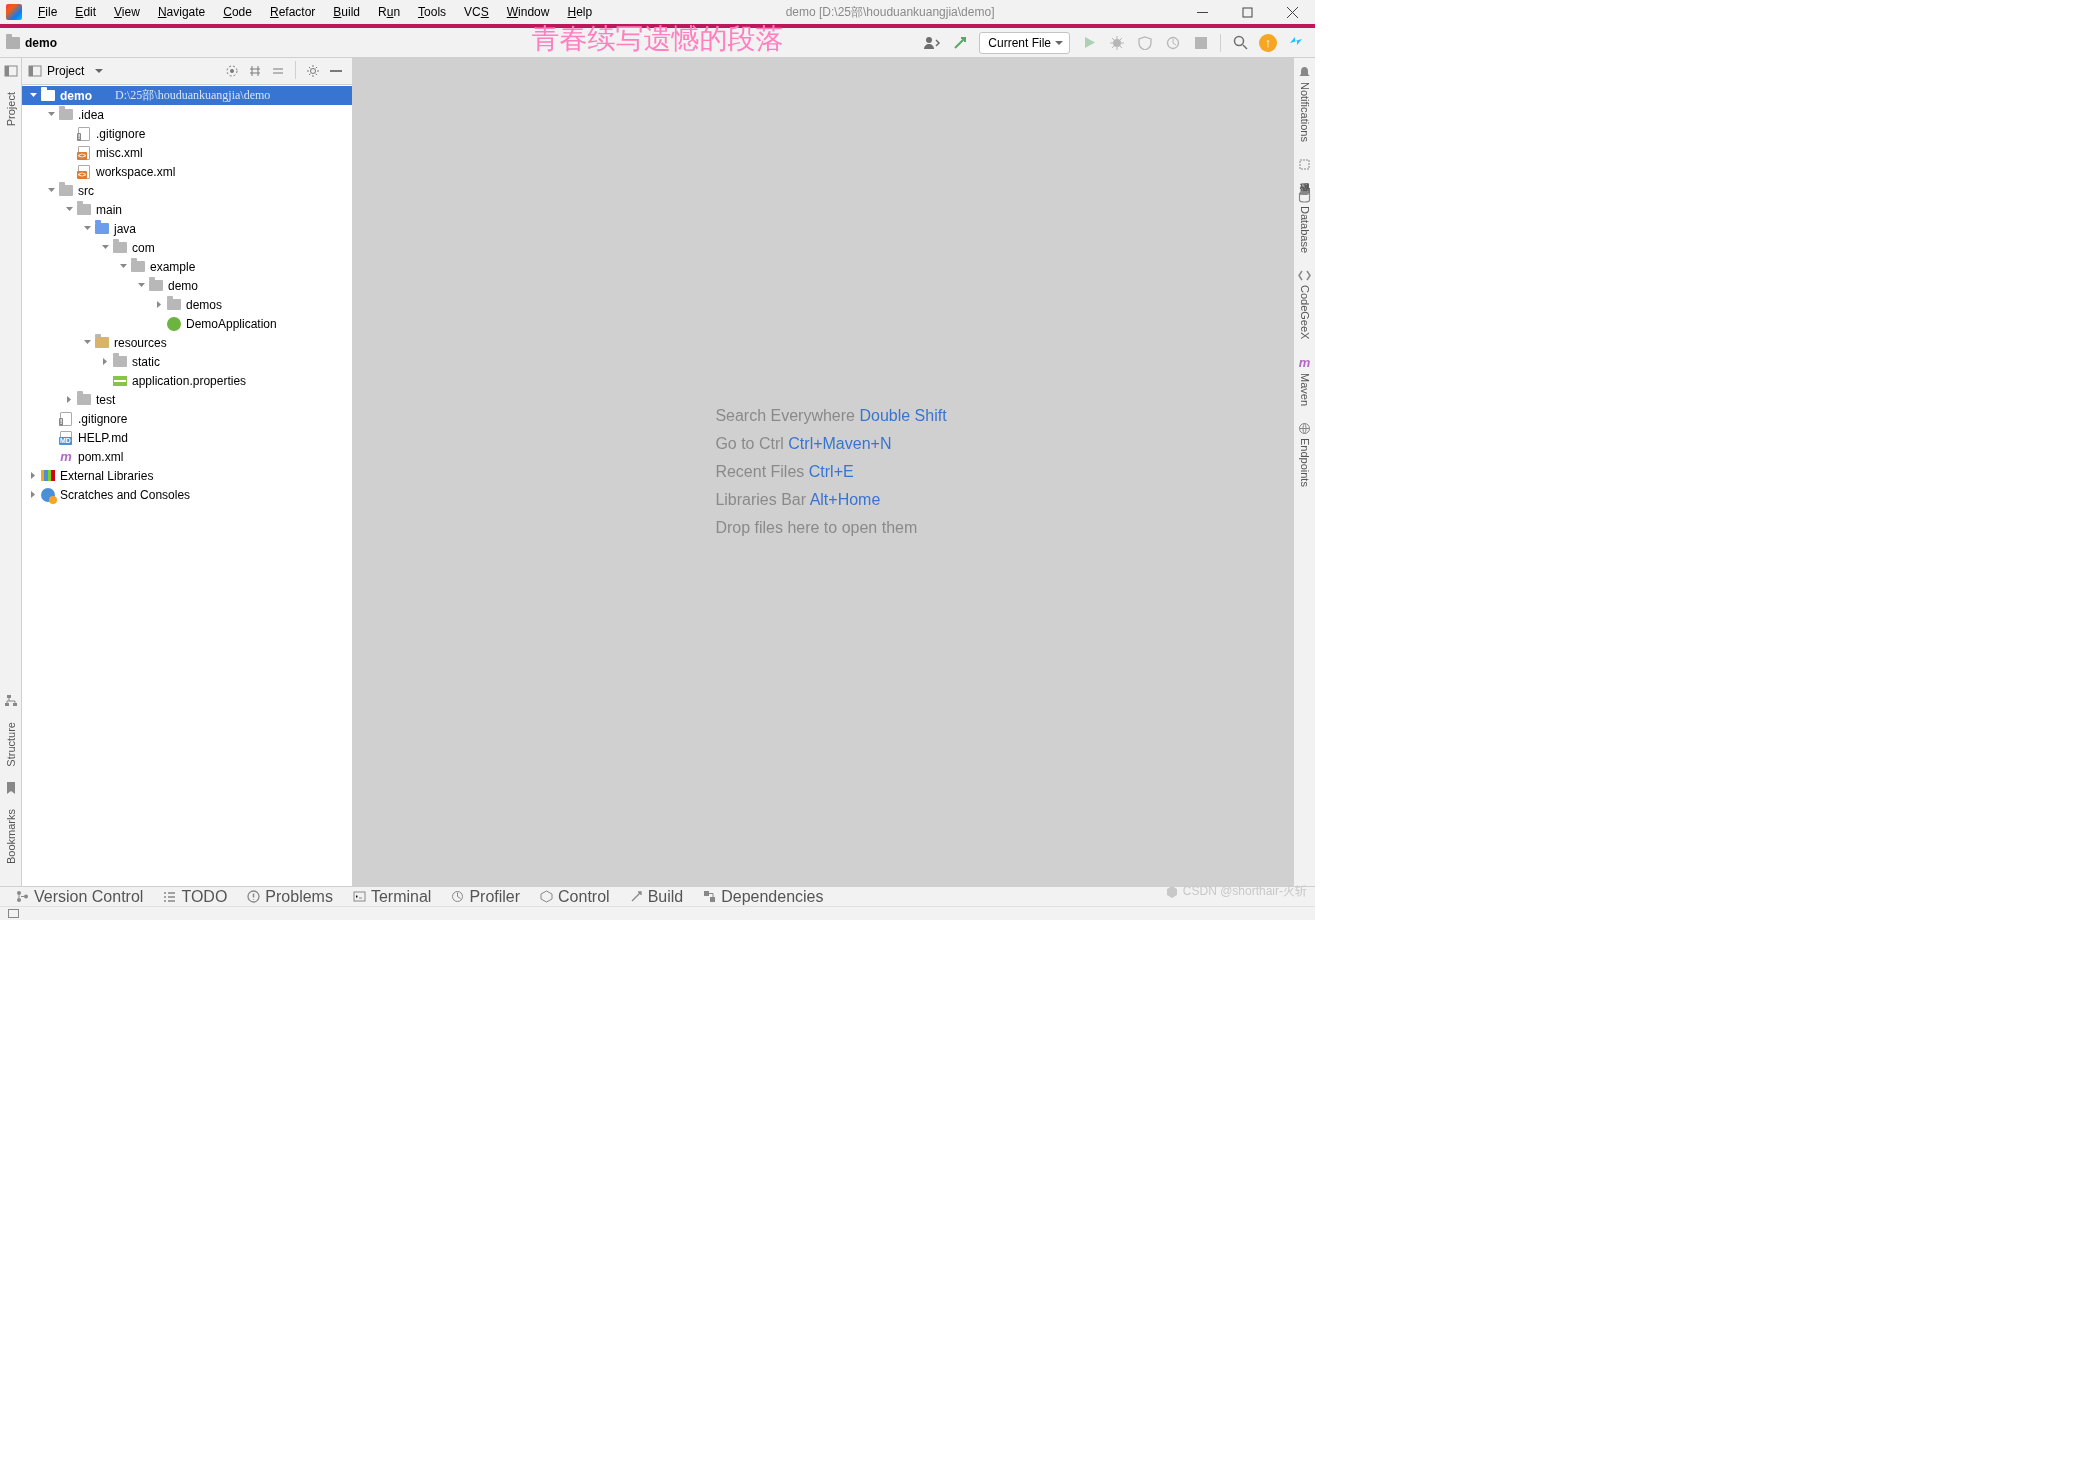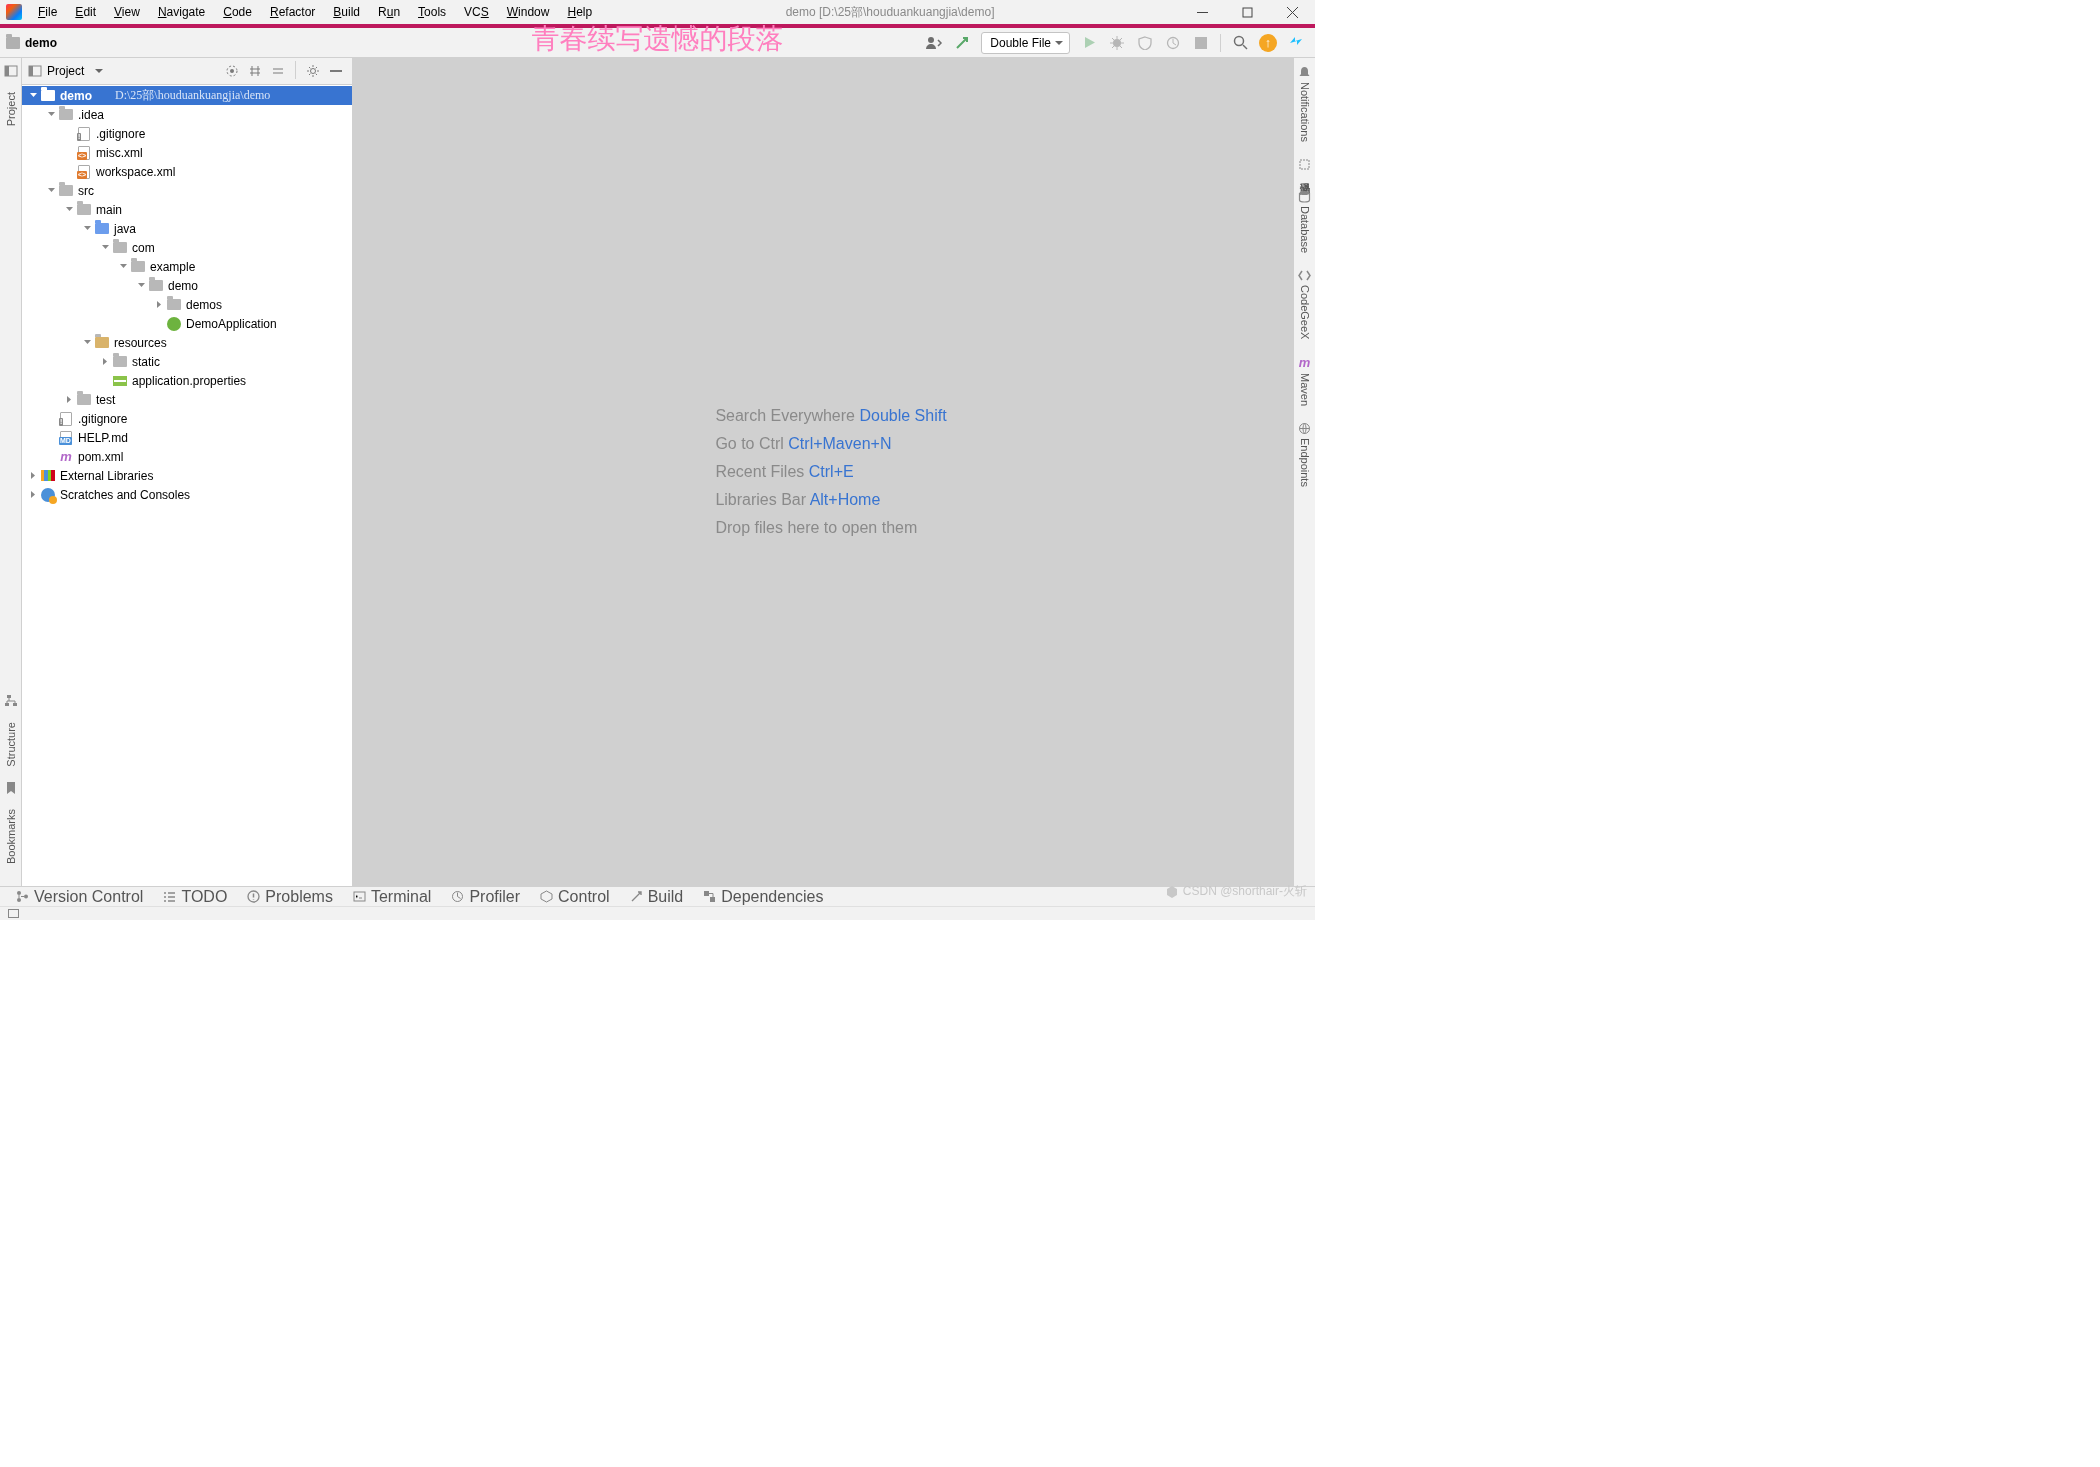--- a/index.html
+++ b/index.html
@@ -149,21 +149,21 @@
           <path d="M1 13c0-3 2.5-5 5-5s5 2 5 5" fill="#6e6e6e"></path>
           <path d="M13 4l3 3-3 3" stroke="#6e6e6e" fill="none" stroke-width="1.5"></path>
         </svg>
       </div>
     <div class="tool-btn">
         <svg width="16" height="16" viewBox="0 0 16 16">
           <path d="M3 13L13 3M9 3h4v4" stroke="#59a869" stroke-width="2" fill="none"></path>
         </svg>
       </div>
     <div class="run-select">
-        <span>Double File</span>
+        <span>Current File</span>
       </div>
     <div class="tool-btn disabled">
         <svg width="13" height="13" viewBox="0 0 13 13">
           <path d="M2 1l10 5.5L2 12z" fill="#59a869"></path>
         </svg>
       </div>
     <div class="tool-btn disabled">
         <svg width="14" height="14" viewBox="0 0 14 14">
           <circle cx="7" cy="7" r="4" fill="#6e6e6e"></circle>
           <path d="M7 0v3M7 11v3M0 7h3M11 7h3M2 2l2 2M10 10l2 2M12 2l-2 2M4 10l-2 2" stroke="#6e6e6e"></path>

